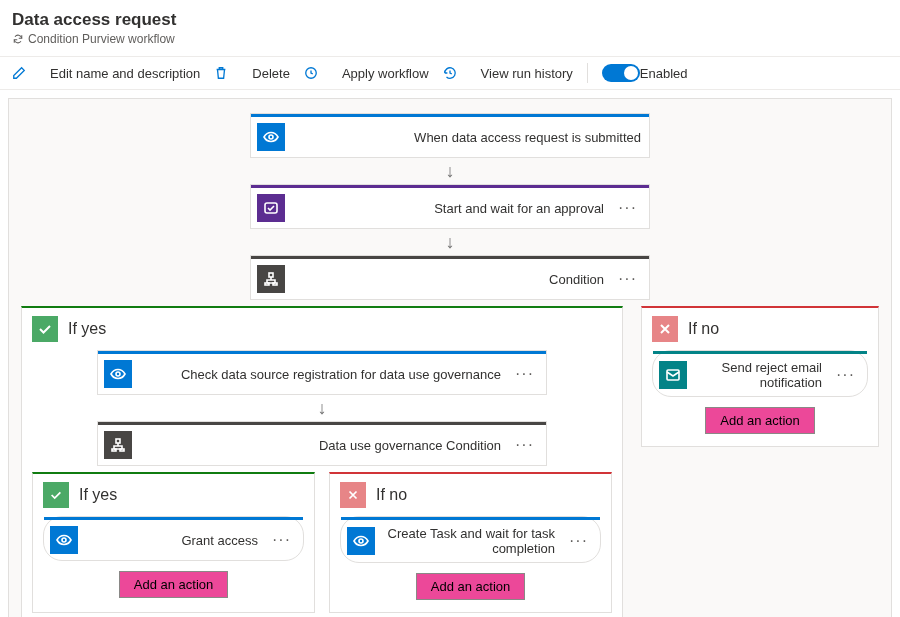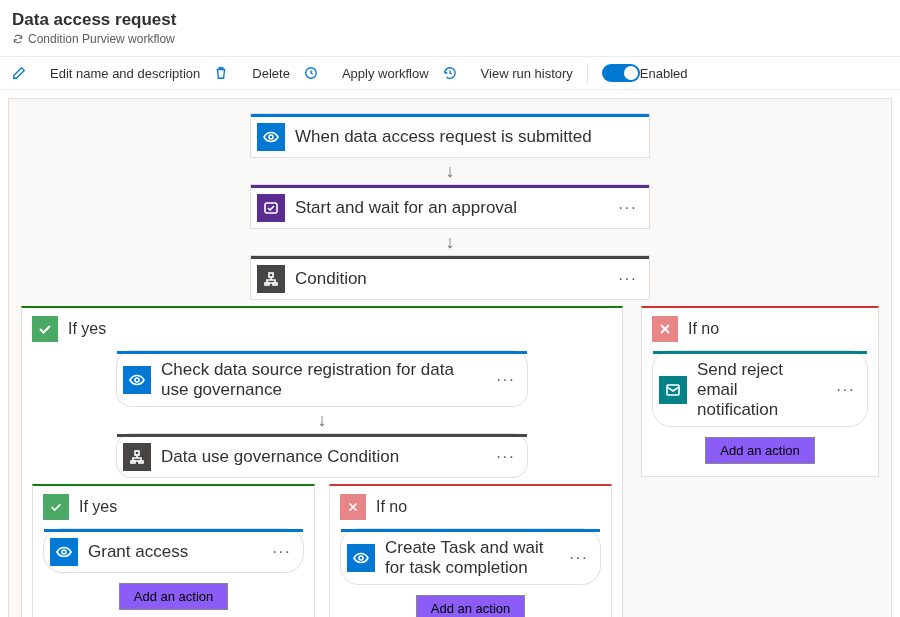--- a/index.html
+++ b/index.html
@@ -23,50 +23,50 @@
   .canvas { border: 1px solid #e1dfdd; margin: 8px 8px 0; background: #faf9f8; padding: 14px 12px 10px; }
   
   .col { display: flex; flex-direction: column; align-items: center; }
   .arrow { font-size: 18px; color: #737373; line-height: 1; margin: 4px 0; }
   
   
   .card { background: #fff; border: 1px solid #e1dfdd; width: 400px; }
   .card-bar { height: 3px; }
   .card-body { display: flex; align-items: center; padding: 6px 8px 6px 6px; gap: 10px; }
   .card-icon { width: 28px; height: 28px; display: flex; align-items: center; justify-content: center; color: #fff; flex-shrink: 0; }
-  .card-title { font-size: 17px; flex: 1; }
+  .card-title { font-size: 13px; flex: 1; text-align: right; }
   .ellipsis { color: #605e5c; font-size: 16px; letter-spacing: 1px; cursor: pointer; padding: 0 4px; }
   
   
   .bar-blue { background: #0078d4; } .icon-blue { background: #0078d4; }
   .bar-purple { background: #5c2d91; } .icon-purple { background: #5c2d91; }
   .bar-dark { background: #484644; } .icon-dark { background: #484644; }
   .bar-teal { background: #038387; } .icon-teal { background: #038387; }
   
   
   .branches-row { display: flex; gap: 18px; align-items: flex-start; width: 100%; margin-top: 6px; }
   .branch-box { background: #fff; border: 1px solid #e1dfdd; padding: 8px 10px 12px; }
   .branch-box.yes { border-top: 2px solid #107c10; }
   .branch-box.no { border-top: 2px solid #d13438; }
   .branch-head { display: flex; align-items: center; gap: 10px; margin-bottom: 8px; }
   .branch-icon { width: 26px; height: 26px; display: flex; align-items: center; justify-content: center; color: #fff; }
   .bi-green { background: #4ba966; }
   .bi-red { background: #e78587; }
   .branch-label { font-size: 16px; }
   
   .add-action { display: flex; justify-content: center; margin-top: 10px; }
-  .btn-outline { background: #8b5cf6; border: 1px solid #8a8886; padding: 5px 14px; font-size: 13px; cursor: pointer; }
+  .btn-outline { background: #ec4899; border: 1px solid #8a8886; padding: 5px 14px; font-size: 13px; cursor: pointer; }
   
   .outer-yes { flex: 1 1 610px; }
   .outer-no { flex: 0 0 238px; }
   .inner-row { display: flex; gap: 14px; margin-top: 6px; }
   .inner-branch { flex: 1; }
   
   .card.sm { width: 100%; border-radius: 19px; }
-  .card.mid { width: 412px; border-radius: 15px; }
+  .card.mid { width: 450px; }
   
   svg { display: block; }
 </style>
 </head>
 <body>
 
 <div class="header">
   <div class="page-title">Data access request</div>
   <div class="subtitle">
     <span>

